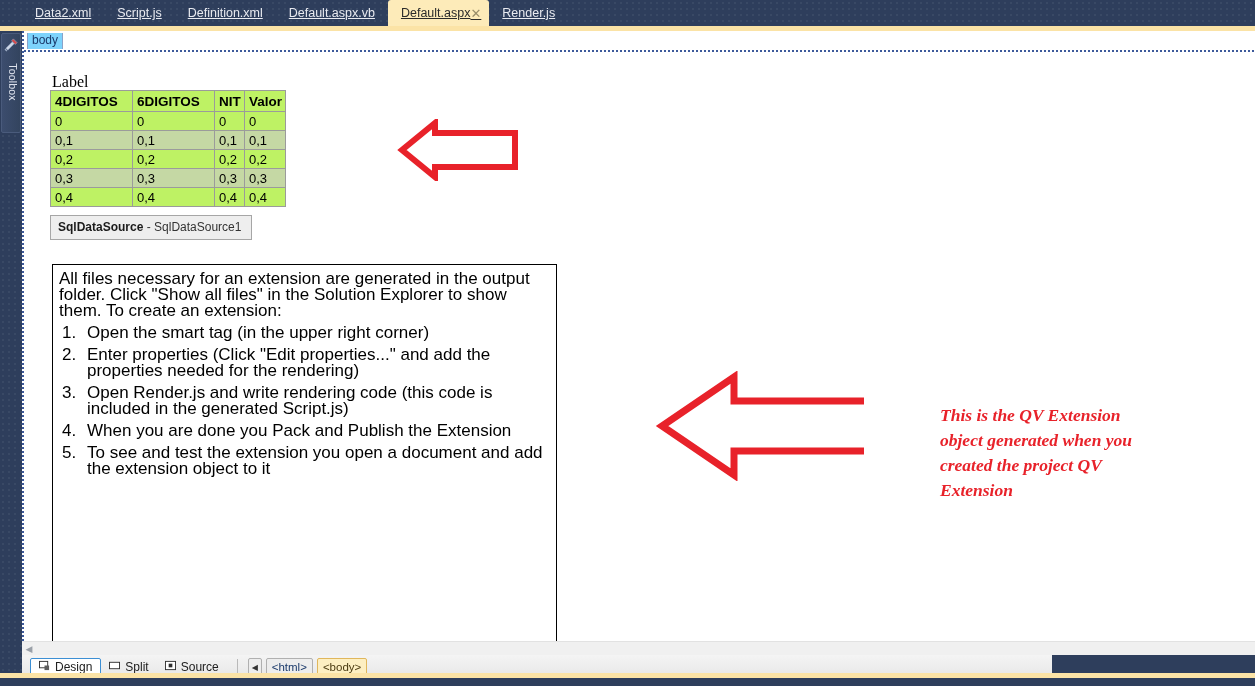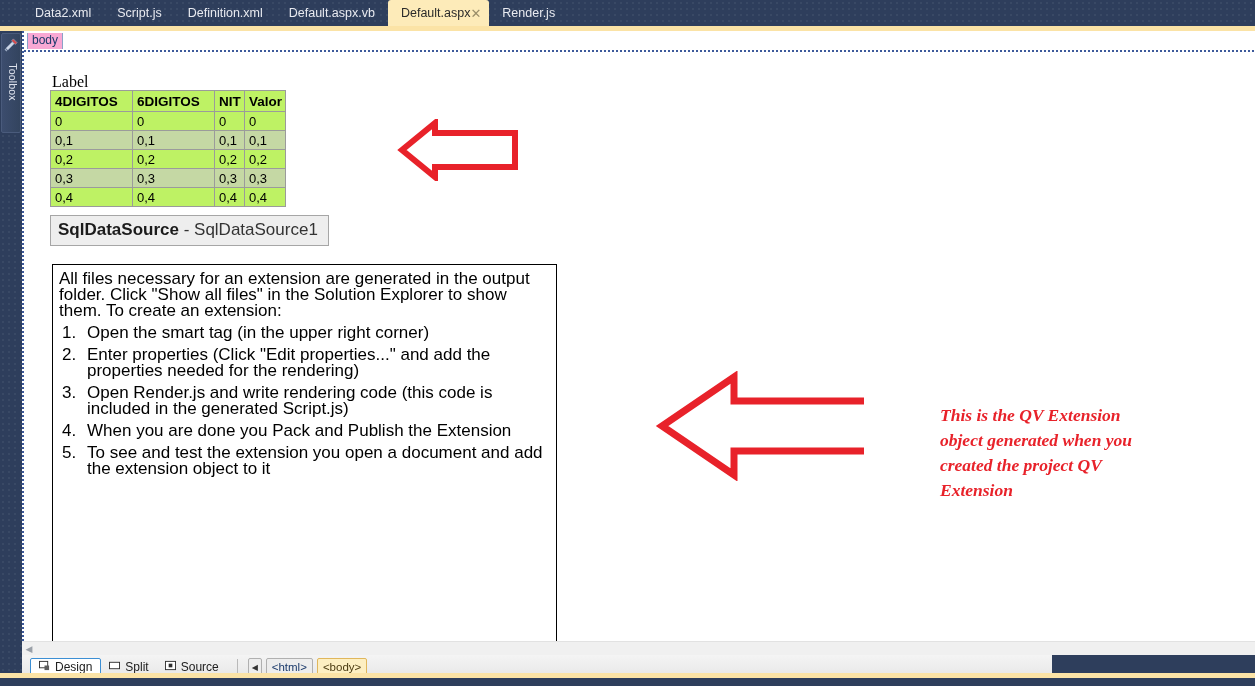--- a/index.html
+++ b/index.html
@@ -19,21 +19,21 @@
     background-image:
       radial-gradient(circle, rgba(255,255,255,.055) 0.9px, transparent 1px);
     background-size:6px 6px;
     display:flex; align-items:flex-end;
   }
   .tb-spacer{ width:22px; height:26px; }
   .tab{
     height:26px; padding:4px 13px;
     display:flex; align-items:center;
     font-size:12.5px; color:#e8eaf0;
-    white-space:nowrap; cursor:default;
+    white-space:nowrap; cursor:default;text-decoration:underline;
   }
   .tab.active{
     background:#fdebb9;
     color:#2a2a2a;
     border-top-left-radius:3px; border-top-right-radius:3px;
     padding-right:8px;
   }
   .tab.active .tab-label{ margin-right:0; }
   .tab .close{
     font-size:13px; color:#9a8e6a; font-weight:400;
@@ -80,21 +80,21 @@
   .dotted-top{
     position:absolute; left:2px; top:19px; width:1231px; height:2px;
     background-image:linear-gradient(to right,#3d5a9b 50%, transparent 50%);
     background-size:4px 2px;
   }
   .body-tag{
     position:absolute; left:5px; top:2px;
     padding:0px 4px 1px 4px;
     font-size:12px; color:#1b3a6b;
     border-left:1px solid #8aa2c8; border-right:1px solid #8aa2c8;
-    background:#f9a8d4; line-height:15px;
+    background:#7dd3fc; line-height:15px;
   }
 
   
   .aspx-label{
     position:absolute; left:30px; top:42px;
     font-family:"Liberation Serif", serif;
     font-size:16px; color:#000;
   }
 
   
@@ -116,21 +116,21 @@
   .grid th{ font-weight:700; height:21px; font-size:13.5px; }
   .grid tr.alt td{ background:#c5d8a4; }
   .col-a{ width:82px; } .col-b{ width:82px; } .col-c{ width:30px; } .col-d{ width:40px; }
 
   
   .sqlds{
     position:absolute; left:28px; top:184px;
     background:#eeeeee;
     border:1px solid #a6a6a6;
     padding:4px 10px 5px 7px;
-    font-size:17px; color:#1b1b1b;
+    font-size:12px; color:#1b1b1b;
     white-space:nowrap;
   }
   .sqlds b{ font-weight:700; }
   .sqlds span.dim{ color:#333; }
 
   
   .extpanel{
     position:absolute; left:30px; top:233px;
     width:505px; height:403px;
     border:1px solid #000;

